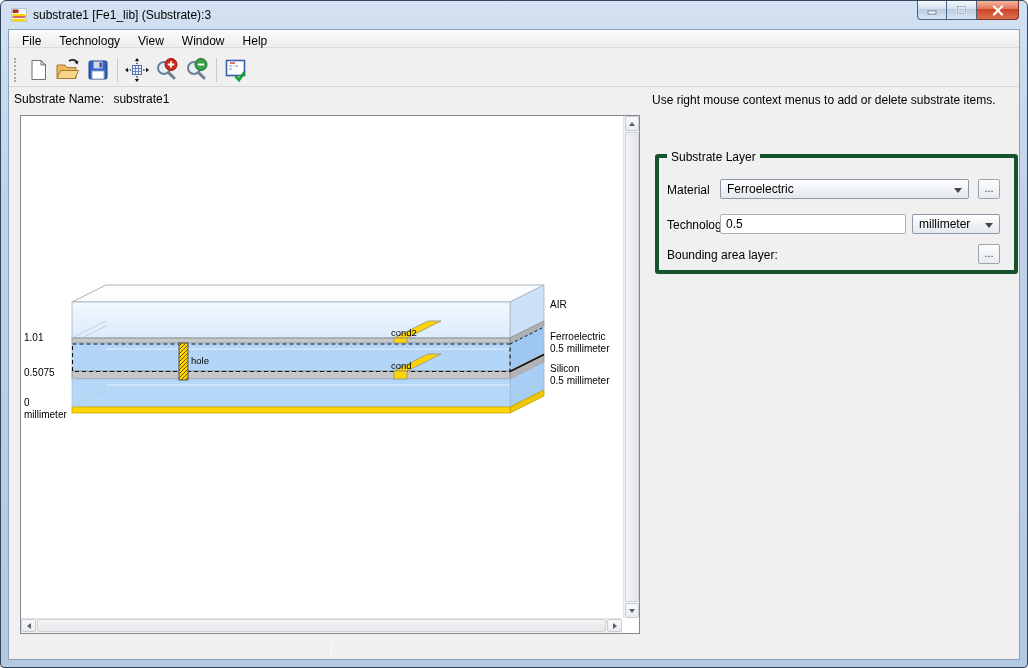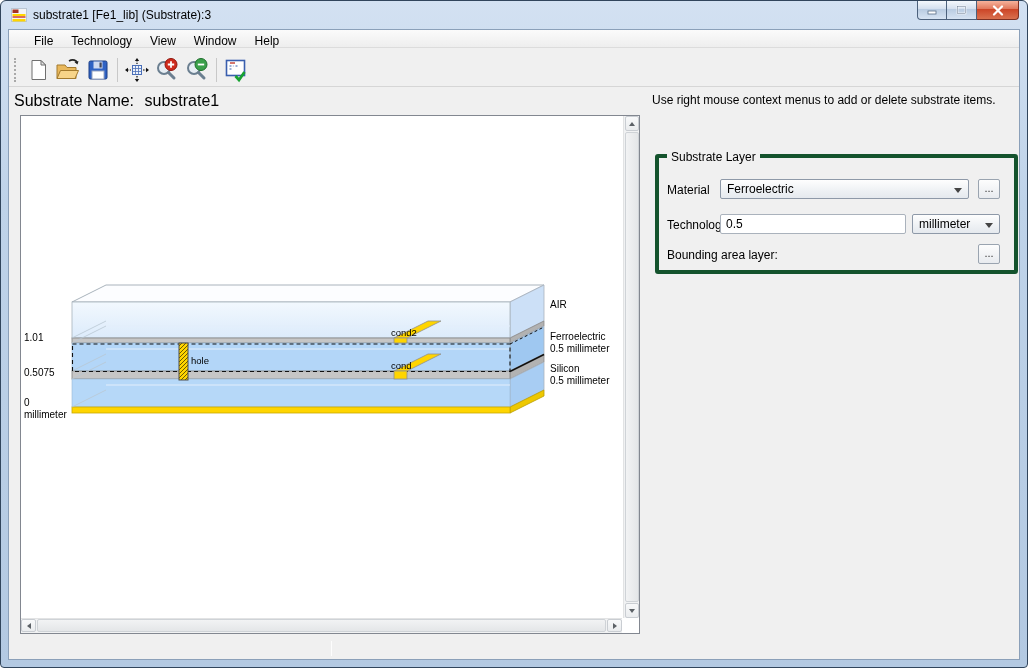--- a/index.html
+++ b/index.html
@@ -13,28 +13,28 @@
   .winbtns{position:absolute;top:0;right:8px;display:flex;}
   .winbtn{height:19px;border:1px solid #4c617c;border-top:none;display:flex;align-items:center;justify-content:center;
     background:linear-gradient(#f4f8fc,#d3dfee 45%,#b9cbe1 46%,#d7e4f3);}
   .winbtn.min{width:30px;border-radius:0 0 0 4px;}
   .winbtn.max{width:30px;border-left:none;}
   .winbtn.close{width:42px;border-left:none;border-radius:0 0 4px 0;border-color:#7e3022;
     background:linear-gradient(#f6b29b,#e0765a 45%,#cc4527 46%,#d9714f);}
   .client{position:absolute;left:7px;top:28px;right:7px;bottom:7px;background:#f0f0f0;
     border:1px solid #8ba0b9;}
   .menubar{position:absolute;left:0;top:0;right:0;height:18px;background:linear-gradient(#fbfbfb,#eeeeee);
-    border-bottom:1px solid #dcdcdc;display:flex;align-items:stretch;padding-left:16px;}
+    border-bottom:1px solid #dcdcdc;display:flex;align-items:stretch;padding-left:4px;}
   .menu-item{font-size:12px;color:#000;padding:4px 9px 0 9px;}
   .toolbar{position:absolute;left:0;top:23px;right:0;height:34px;background:#f0f0f0;
     border-bottom:1px solid #d6d6d6;display:flex;align-items:center;padding-left:3px;}
   .tb-grip{width:5px;height:24px;border-left:2px dotted #a9a9a9;margin:0 4px 0 2px;}
   .tb-btn{width:30px;height:28px;display:flex;align-items:center;justify-content:center;}
   .tb-sep{width:1px;height:24px;background:#c8c8c8;margin:0 4px;}
-  .subname-row{position:absolute;left:5px;top:62px;font-size:16px;color:#000;}
+  .subname-row{position:absolute;left:5px;top:62px;font-size:12px;color:#000;}
   .canvas{position:absolute;left:11px;top:85px;width:620px;height:519px;background:#fff;
     border:1px solid #828790;}
   .canvas svg.draw{position:absolute;left:0;top:0;}
   .vsb{position:absolute;top:0;right:0;width:16px;height:502px;background:#f1f2f3;border-left:1px solid #e2e3e4;}
   .hsb{position:absolute;left:0;bottom:0;height:15px;width:601px;background:#f1f2f3;border-top:1px solid #e2e3e4;}
   .sb-btn{position:absolute;background:linear-gradient(#f8f9fa,#eaecee);border:1px solid #c9cdd2;border-radius:2px;
     display:flex;align-items:center;justify-content:center;}
   .vsb .sb-btn{left:1px;width:14px;height:15px;}
   .vsb .sb-up{top:0;} .vsb .sb-down{bottom:0;}
   .hsb .sb-btn{top:0;height:13px;width:15px;}

